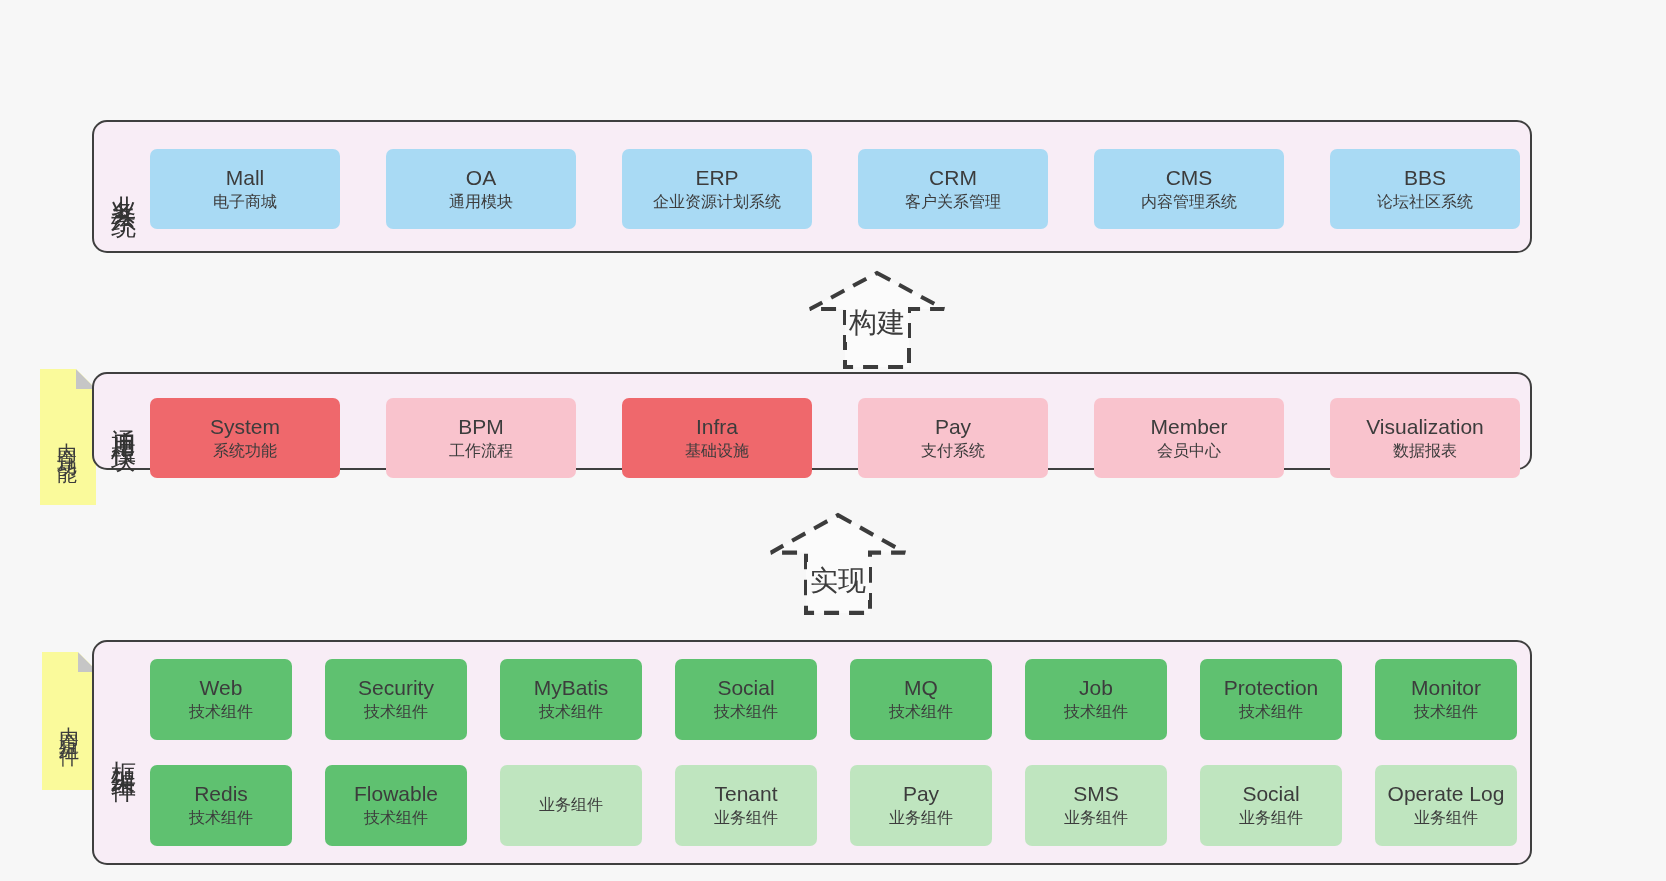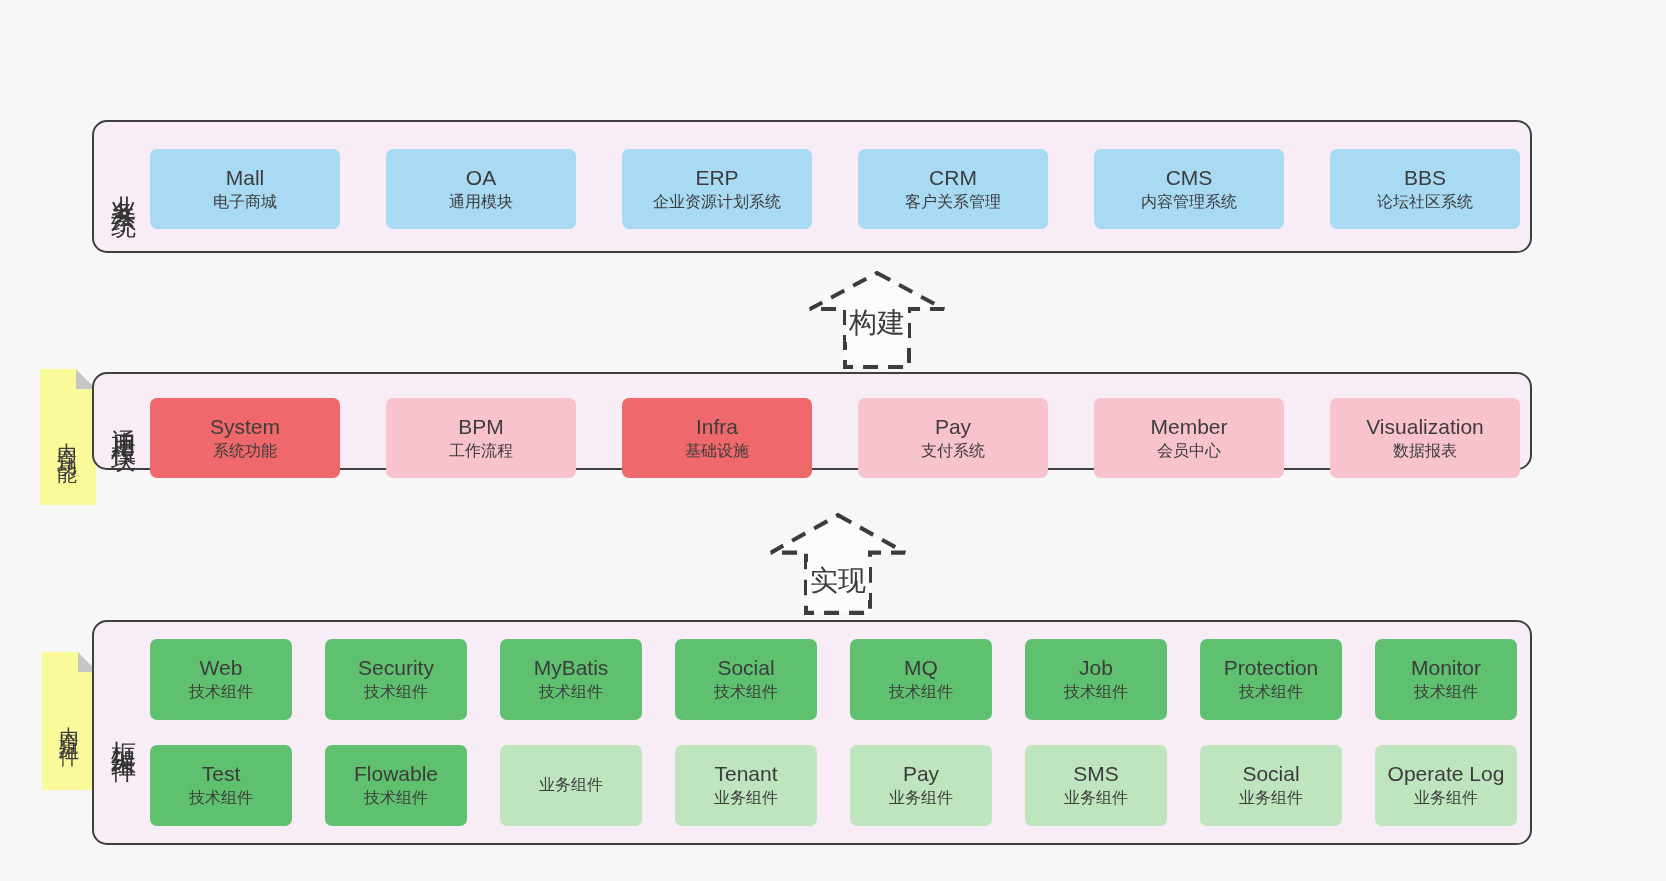--- a/index.html
+++ b/index.html
@@ -9,21 +9,21 @@
     font-family:"Liberation Sans","DejaVu Sans",sans-serif;
     color:#3c3c3c;
   }
   .band{
     position:absolute;left:92px;width:1440px;
     background:#f8edf6;border:2px solid #3f3f3f;border-radius:15px;
     z-index:2;box-sizing:border-box;
   }
   .band-business{top:120px;height:133px;}
   .band-modules{top:372px;height:98px;}
-  .band-framework{top:620px;height:225px;}
+  .band-framework{top:640px;height:225px;}
   .vlabel{
     position:absolute;left:14px;top:50%;transform:translateY(-50%);
     writing-mode:vertical-rl;text-orientation:upright;
     font-size:25px;letter-spacing:6px;color:#333;white-space:nowrap;
   }
   .row{position:absolute;display:flex;}
   .row-wide{left:56px;gap:46px;}
   .band-business .row{top:27px;}
   .band-modules .row{top:24px;}
   .row-narrow{left:56px;gap:33px;}
@@ -191,21 +191,21 @@
       <div class="en">Protection</div>
       <div class="zh">技术组件</div>
     </div>
     <div class="box green">
       <div class="en">Monitor</div>
       <div class="zh">技术组件</div>
     </div>
   </div>
   <div class="row row-narrow row2">
     <div class="box green">
-      <div class="en">Test</div>
+      <div class="en">Redis</div>
       <div class="zh">技术组件</div>
     </div>
     <div class="box green">
       <div class="en">Flowable</div>
       <div class="zh">技术组件</div>
     </div>
     <div class="box lgreen">
       <div class="zh">业务组件</div>
     </div>
     <div class="box lgreen">

